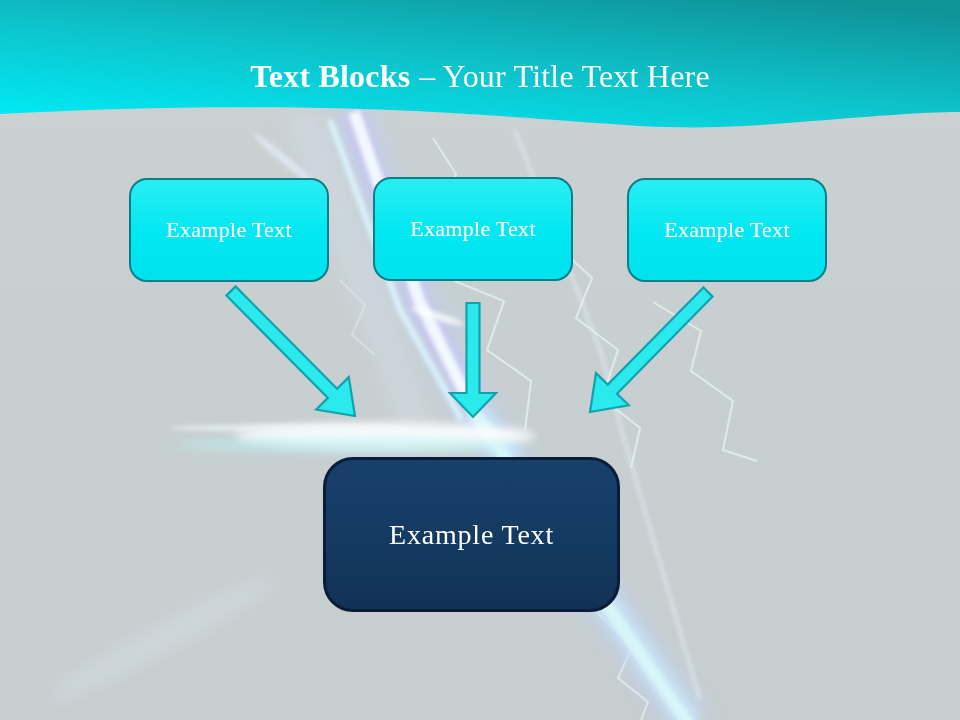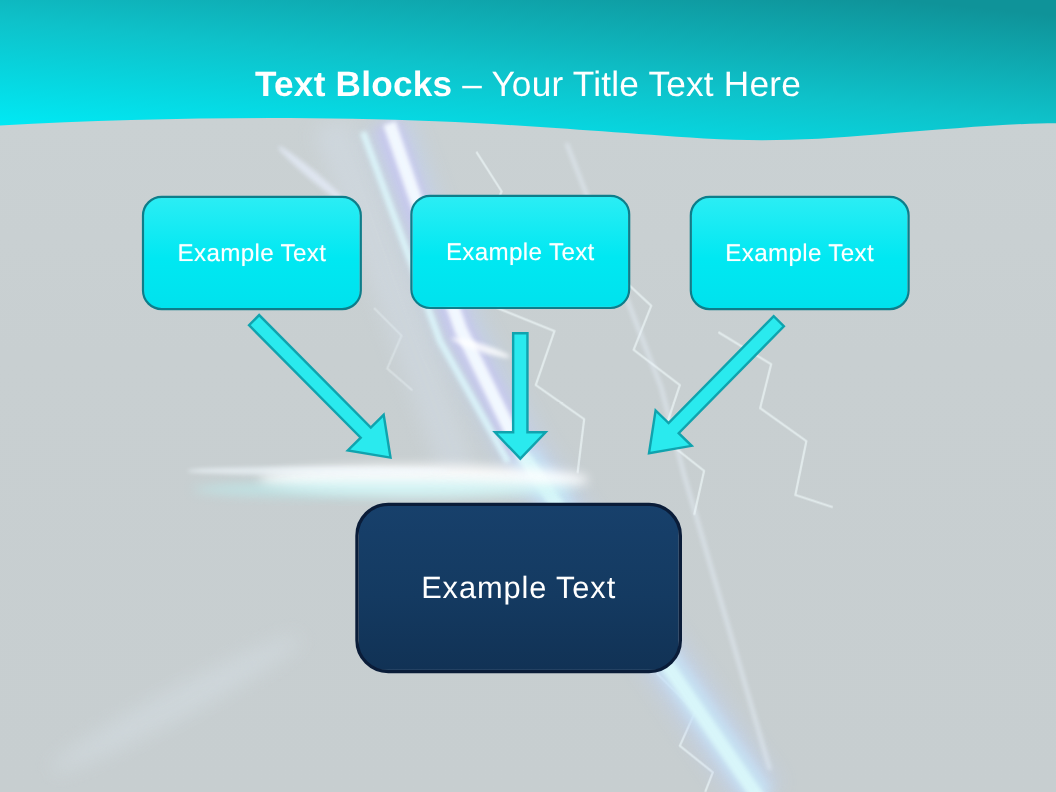--- a/index.html
+++ b/index.html
@@ -4,20 +4,21 @@
 <style>
   html, body { margin: 0; padding: 0; }
   body {
     width: 960px; height: 720px; overflow: hidden;
     font-family: "Liberation Sans", sans-serif;
     background: #C8CFD1;
   }
   .slide {
     position: relative; width: 960px; height: 720px; overflow: hidden;
     background: linear-gradient(180deg, #CBD2D4 0%, #C8CFD1 45%, #C7CED0 100%);
+    font-family: Liberation Serif, serif;
   }
   .bg-art, .arrows-layer, .header-svg { position: absolute; left: 0; top: 0; }
   .header-svg { z-index: 2; }
   .bg-art { z-index: 1; }
   .arrows-layer { z-index: 3; pointer-events: none; }
 
   .title {
     position: absolute; z-index: 4; left: 0; right: 0; top: 57px;
     margin: 0; text-align: center;
     font-size: 32px; line-height: 38px; font-weight: 400;

